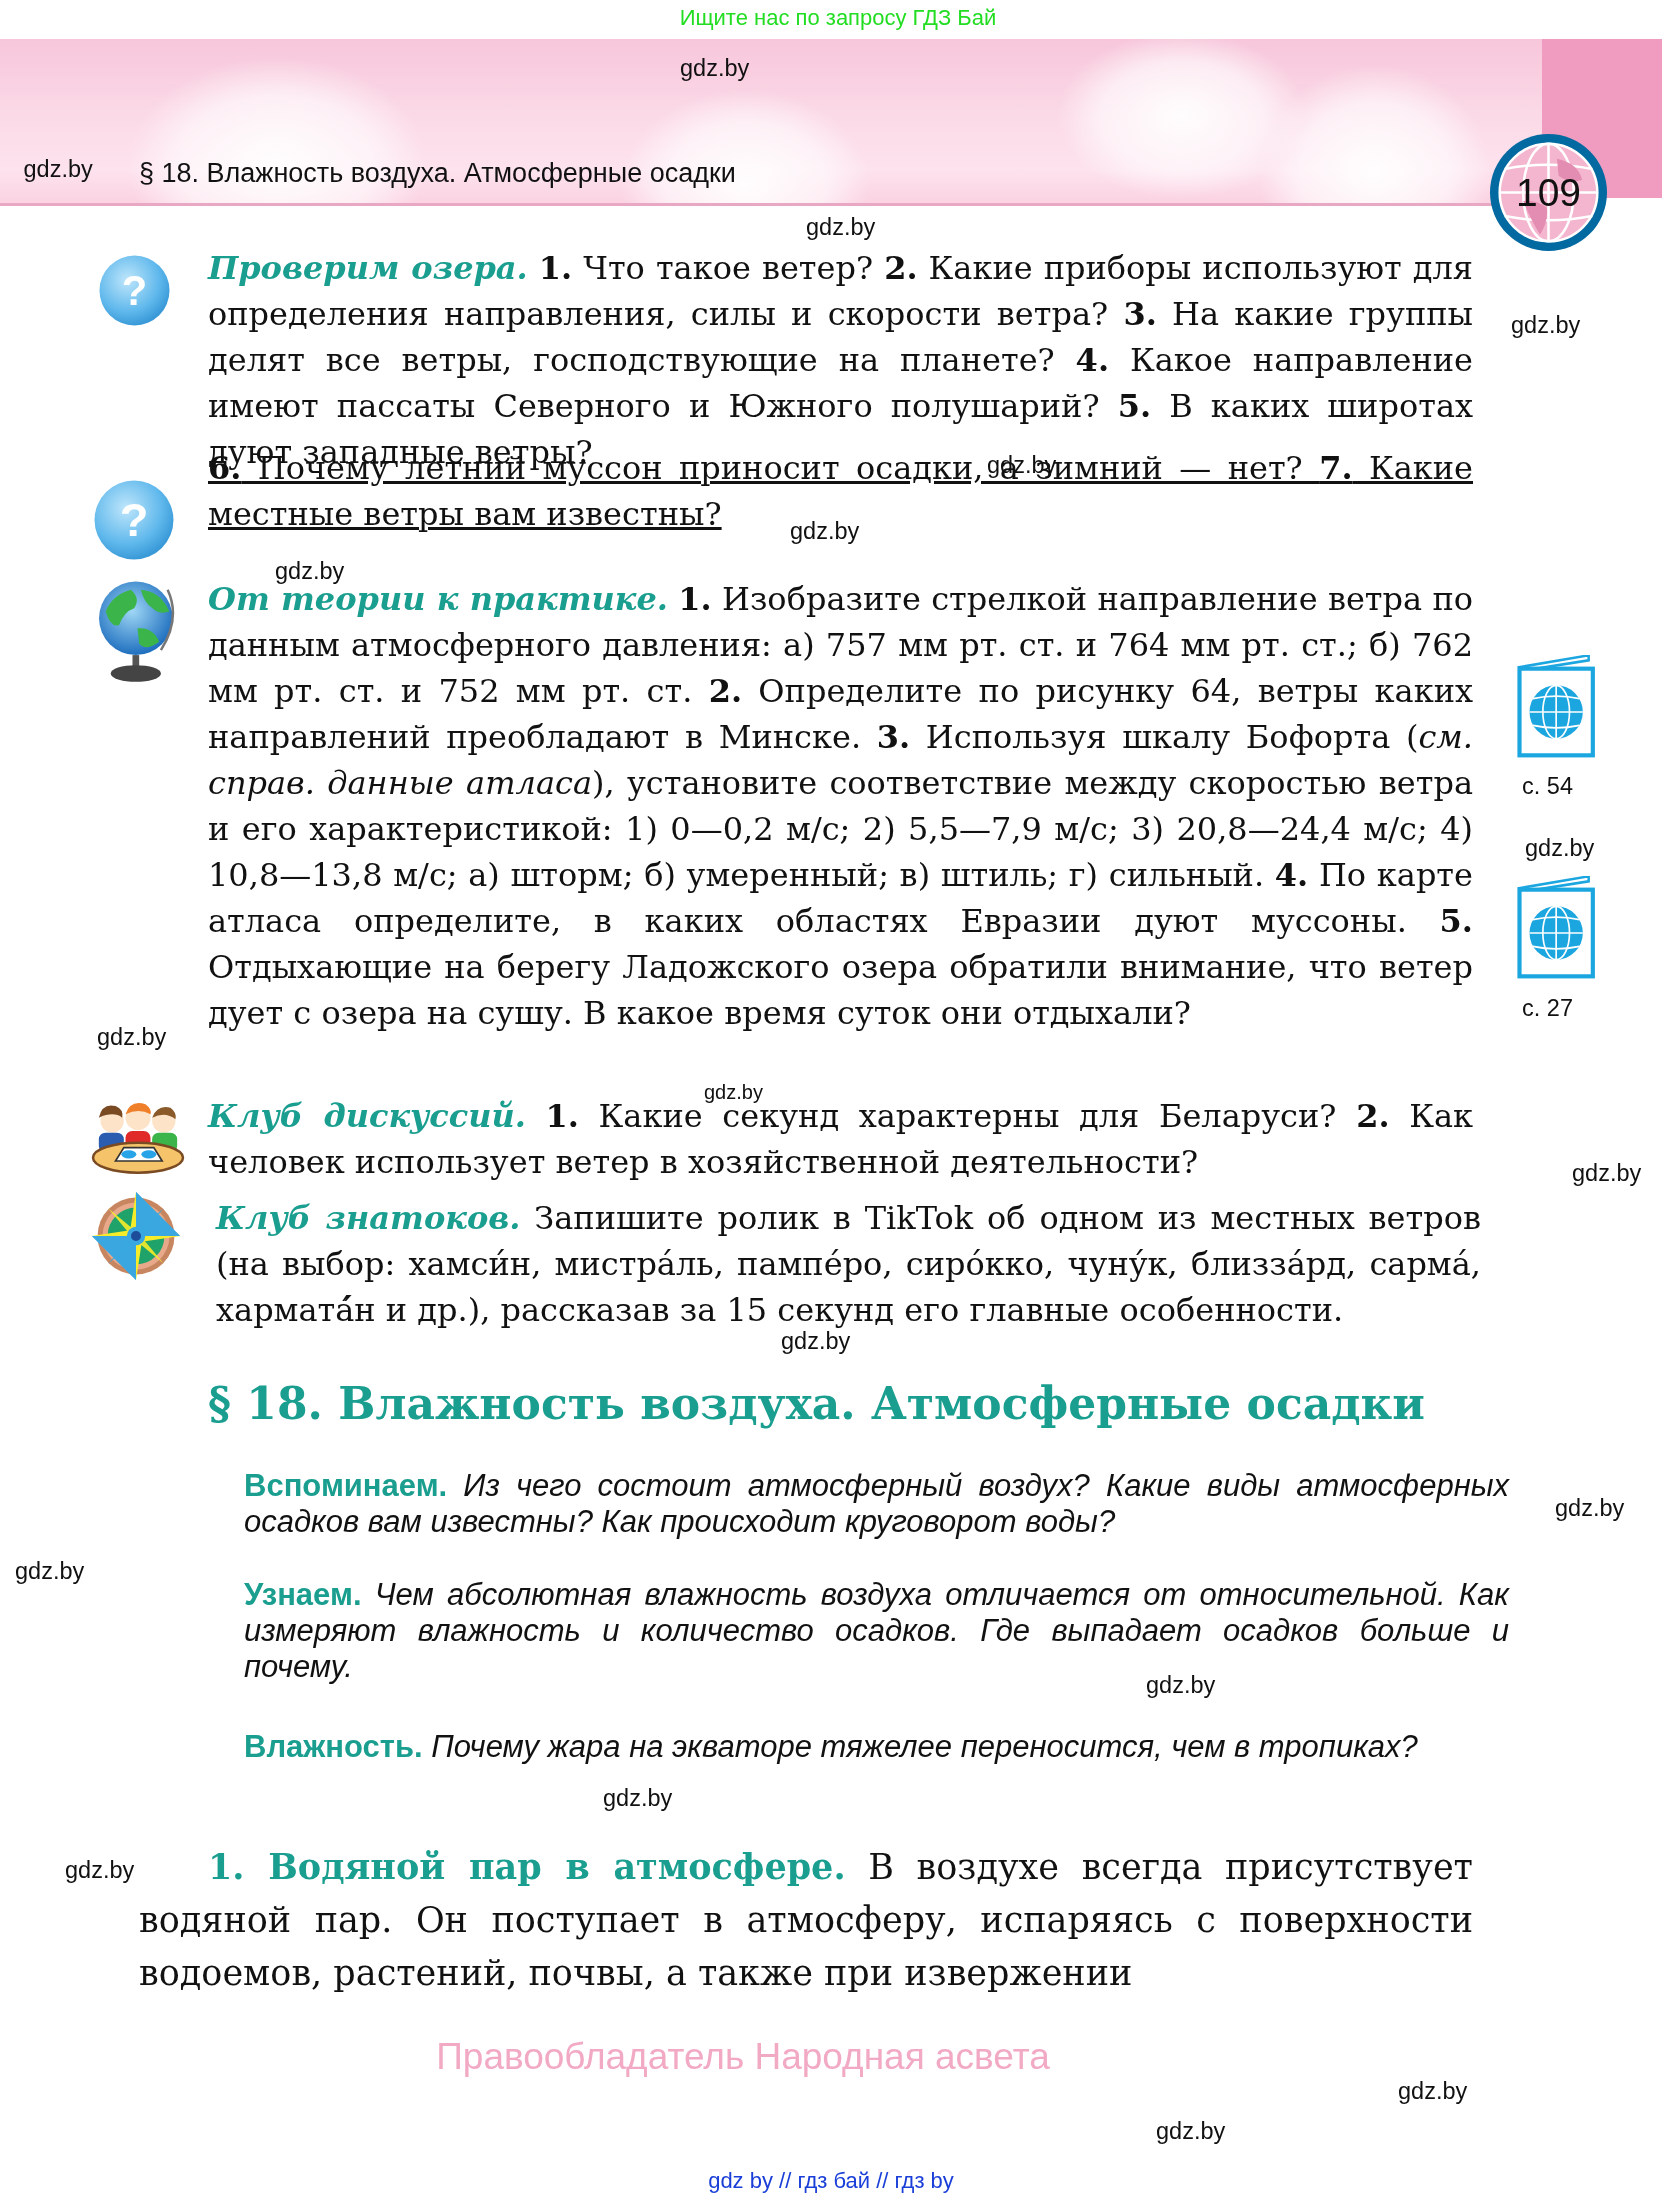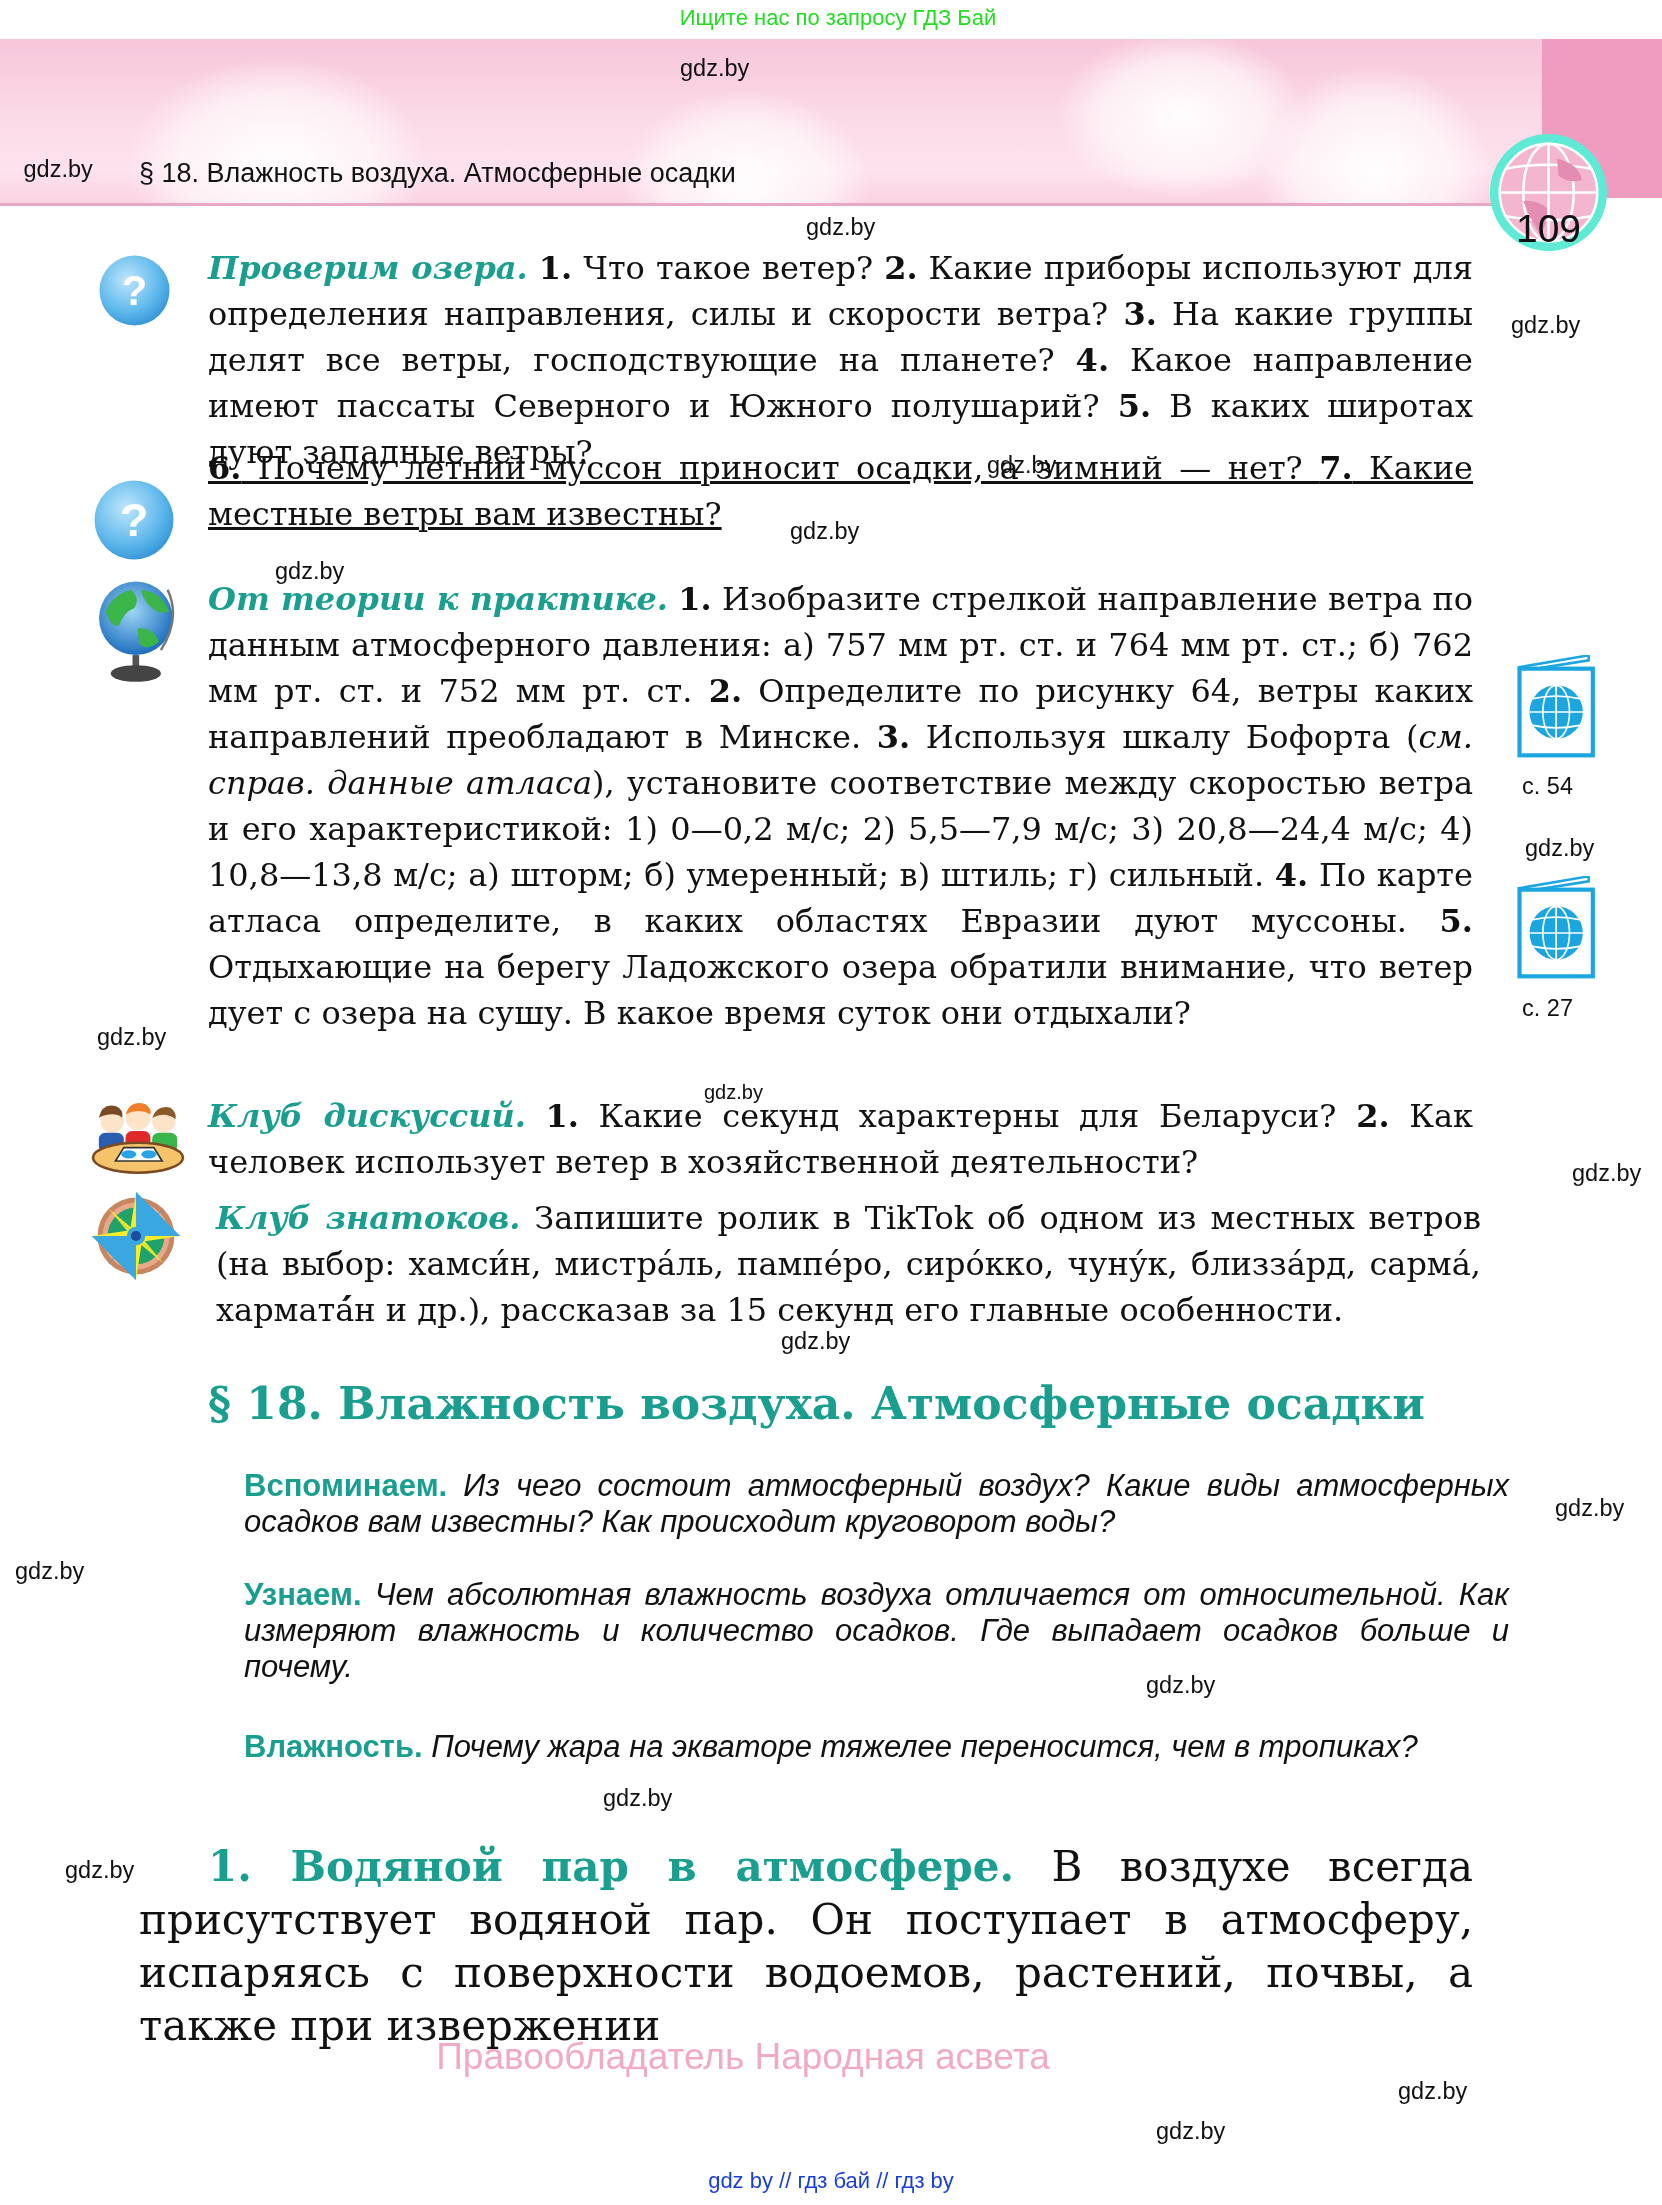--- a/index.html
+++ b/index.html
@@ -11,21 +11,21 @@
 
   .header-band { position: absolute; top: 39px; left: 0; width: 1542px; height: 164px;
     background: linear-gradient(180deg, #f7c6da 0%, #fbd9e7 45%, #fde3ee 80%, #fbd2e2 100%); overflow: hidden; }
   .cloud { position: absolute; border-radius: 50%; background: radial-gradient(ellipse at center, rgba(255,255,255,0.95) 0%, rgba(255,255,255,0.6) 45%, rgba(255,255,255,0) 70%); }
   .header-band-line { position: absolute; top: 203px; left: 0; width: 1542px; height: 3.4px; background: #e8a8c4; }
   .header-accent { position: absolute; top: 39px; left: 1542px; width: 121px; height: 159px; background: #f09cc0; }
 
   .running-title { position: absolute; top: 158px; left: 139px; font-family: "Liberation Sans", sans-serif;
     font-size: 27px; color: #111; }
   .page-number-globe { position: absolute; top: 134px; left: 1490px; width: 117px; height: 117px; border-radius: 50%;
-    background: #5eead4; display: flex; align-items: flex-end; justify-content: center; }
+    background: #0369a1; display: flex; align-items: center; justify-content: center; }
   .page-number-globe svg { position: absolute; left: 8.4px; top: 8.4px; }
   .page-number { position: relative; font-family: "Liberation Sans", sans-serif; font-size: 39px; color: #111; }
 
   .wm { position: absolute; font-family: "Liberation Sans", sans-serif; font-size: 23.5px; color: #111; white-space: nowrap; }
   .wm.sm { font-size: 20px; }
 
   .text-block { position: absolute; left: 208px; width: 1265px; font-size: 32px; line-height: 46px; text-align: justify; }
   .text-block p { text-align-last: left; }
   .lbl { color: #1a9e8f; font-style: italic; font-weight: bold; font-family: "DejaVu Serif", serif; }
   .num { font-weight: bold; }
@@ -33,21 +33,21 @@
 
   .side-icon { position: absolute; }
 
   .section-title { position: absolute; top: 1378px; left: 208px; font-size: 44px; font-weight: bold; color: #1a9e8f; }
 
   .intro-block { position: absolute; left: 208px; width: 1265px; font-family: Liberation Sans, sans-serif;
     font-style: italic; font-size: 31px; line-height: 36px; text-align: justify; margin-left: 36px; }
   .intro-block p { text-align-last: left; }
   .intro-lbl { color: #1a9e8f; font-style: normal; font-weight: bold; }
 
-  .body-block { position: absolute; left: 139px; width: 1334px; font-size: 42px; line-height: 53px; text-align: justify; }
+  .body-block { position: absolute; left: 139px; width: 1334px; font-size: 35px; line-height: 53px; text-align: justify; }
   .body-lbl { color: #1a9e8f; font-weight: bold; }
 
   .copyright { position: absolute; top: 2036px; left: 0; width: 1486px; text-align: center;
     font-family: "Liberation Sans", sans-serif; font-size: 37px; color: #f2a9c3; }
   .footer-links { position: absolute; top: 2168px; left: 0; width: 1662px; text-align: center;
     font-family: "Liberation Sans", sans-serif; font-size: 22px; color: #1a3fd8; }
 
   .ref-label { position: absolute; font-family: "Liberation Sans", sans-serif; font-size: 23.5px; color: #111; }
 </style>
 </head>

